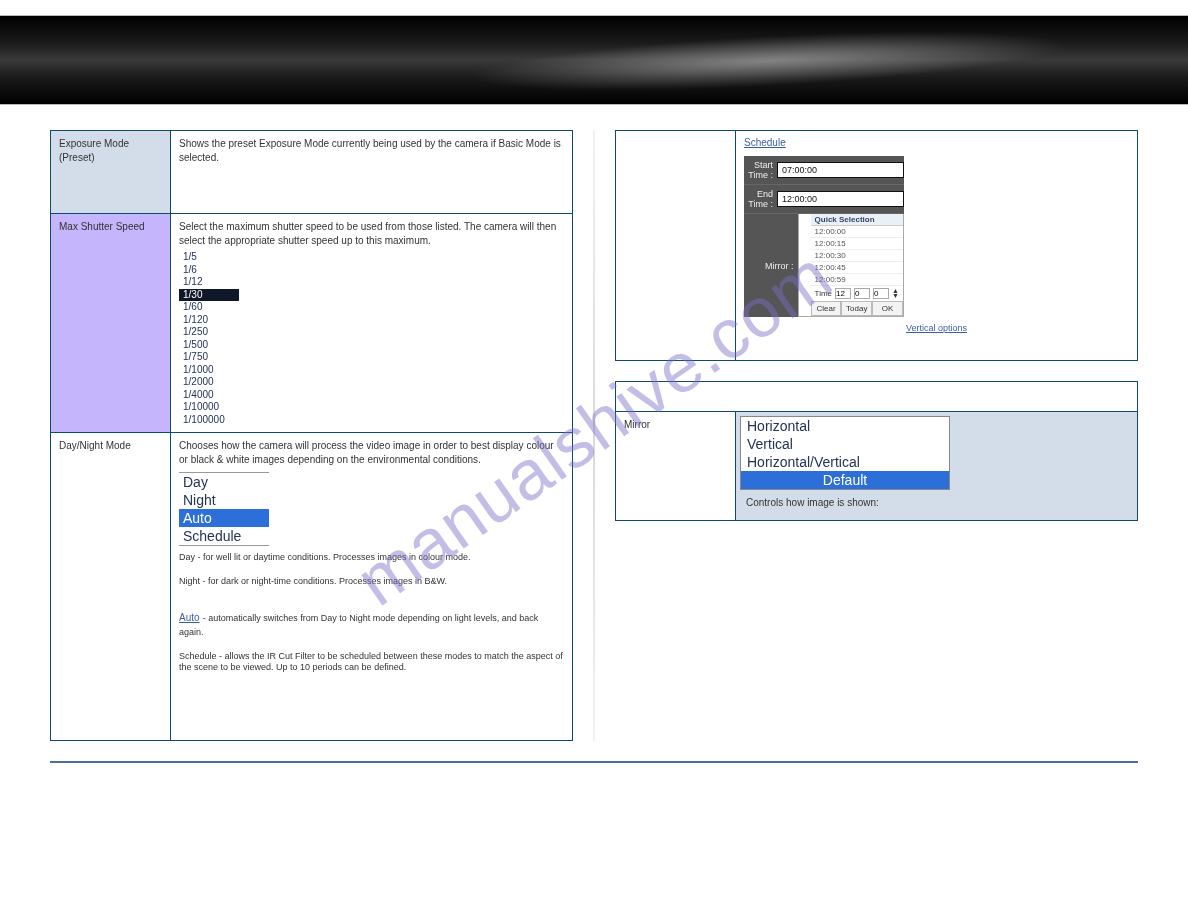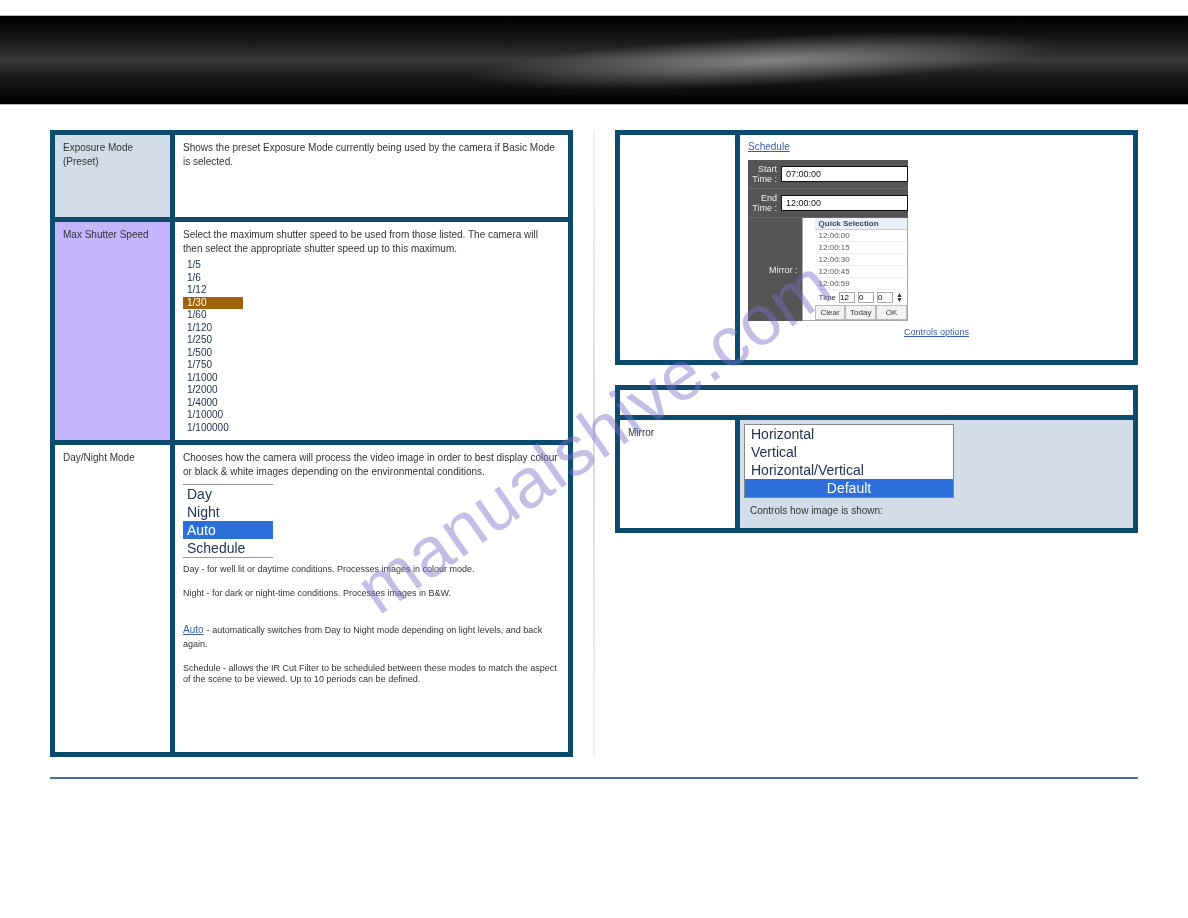--- a/index.html
+++ b/index.html
@@ -56,35 +56,35 @@
     font-family: Arial, sans-serif;
     letter-spacing: 1px;
     z-index: 50;
   }
   table.panel {
     border-collapse: collapse;
     width: 100%;
     border: 1px solid #223;
   }
   table.panel td {
-    border: 5px solid #0c4a6e;
+    border: 1px solid #0c4a6e;
     vertical-align: top;
     padding: 6px 8px;
   }
   td.label-col { width: 120px; background: #d3dde9; }
   td.header-row { background: #d3dde9; }
   .small { font-size: 10px; line-height: 1.35; }
   .smaller { font-size: 9px; line-height: 1.3; }
   .link { color: #3a5ea5; text-decoration: underline; cursor: pointer; font-size: 10px; }
   .menu-list { border-top: 1px solid #999; border-bottom: 1px solid #999; width: 90px; margin: 4px 0; }
   .menu-list .item { padding: 1px 4px; font-size: 14px; color: #223355; }
   .menu-list .item.sel { background: #2d6fd8; color: #fff; }
   .shutter-box { width: 60px; background: #fff; }
   .shutter-box .item { padding: 0 4px; font-size: 10px; color: #223355; line-height: 1.25; }
-  .shutter-box .item.sel { background: #a16207; color: #fff; }
+  .shutter-box .item.sel { background: #0f172a; color: #fff; }
   .mirror-list { border: 1px solid #888; width: 210px; background: #fff; }
   .mirror-list .item { padding: 1px 6px; font-size: 14px; color: #223355; }
   .mirror-list .item.sel { background: #2d6fd8; color: #ffffff; text-align: center; }
   .time-widget {
     background: #555;
     color: #eee;
     width: 160px;
     font-size: 9px;
     margin: 6px 0;
   }
@@ -209,21 +209,21 @@
                     <div class="qs-btns">
                       <div class="b">Clear</div>
                       <div class="b">Today</div>
                       <div class="b">OK</div>
                     </div>
                   </div>
                 </div>
               </div>
             </div>
           </div>
-          <div class="caption">Controls options</div>
+          <div class="caption">Vertical options</div>
         </td>
       </tr>
     </tbody>
       </table>
 
     <table class="panel">
       <tbody>
           <tr>
         <td colspan="2" style="height:30px;"></td>
       </tr>

